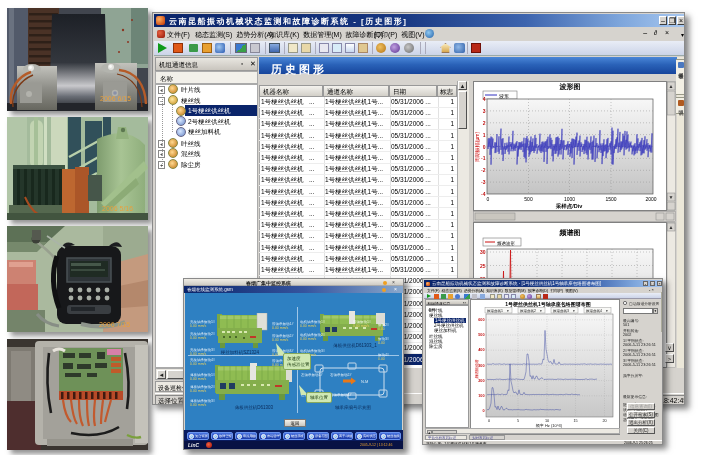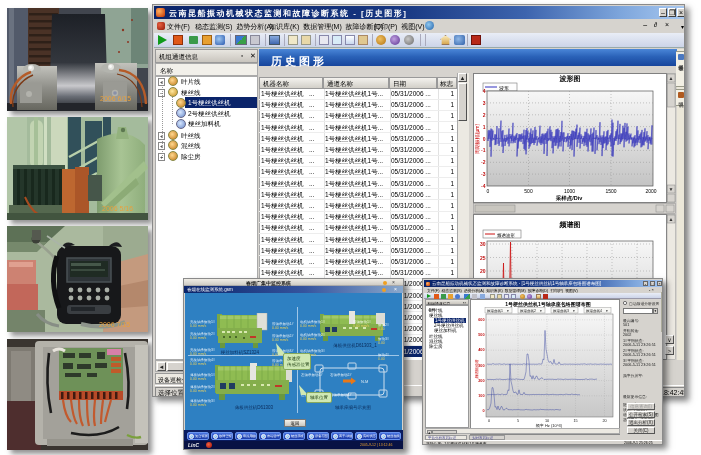--- a/index.html
+++ b/index.html
@@ -242,21 +242,21 @@
  <g stroke="#1c1c1c" stroke-width="2.6" fill="none">
   <path d="M42,14 q-4,30 2,60"></path>
         <path d="M118,14 q6,30 2,56"></path>
   <path d="M112,88 q-20,12 -48,6"></path>
       </g>
  <path d="M46,12 q6,-4 12,0" stroke="#e8e4dc" stroke-width="3" fill="none"></path>
  <path d="M120,96 q8,4 14,2" stroke="#7aa03c" stroke-width="2.4" fill="none"></path>
  <rect x="40" y="100" width="86" height="7" fill="#96948c"></rect>
 </svg>
 
-<div class="win" id="mainwin" style="left:152px;top:4px;width:533px;height:393px">
+<div class="win" id="mainwin" style="left:152px;top:12px;width:533px;height:393px">
 
 <div class="abs titleg" style="left:1px;top:1px;width:531px;height:13px">
  <div class="abs" style="left:2px;top:2px;width:9px;height:9px;background:radial-gradient(circle at 35% 35%,#ffb060,#c03000);border-radius:2px"></div>
  <div class="abs" style="left:15px;top:1.5px;font-size:8px;font-weight:bold;color:#fff;white-space:nowrap;letter-spacing:1.5px">云南昆船振动机械状态监测和故障诊断系统 - [历史图形]</div>
  <div class="tbtn" style="left:505px;top:2px">–</div>
  <div class="tbtn" style="left:514px;top:2px">❐</div>
  <div class="tbtn" style="left:523px;top:2px">×</div>
 </div>
 
 <div class="abs" style="left:1px;top:14px;width:531px;height:14px;background:#d6d3ce;font-size:7px;color:#000">

